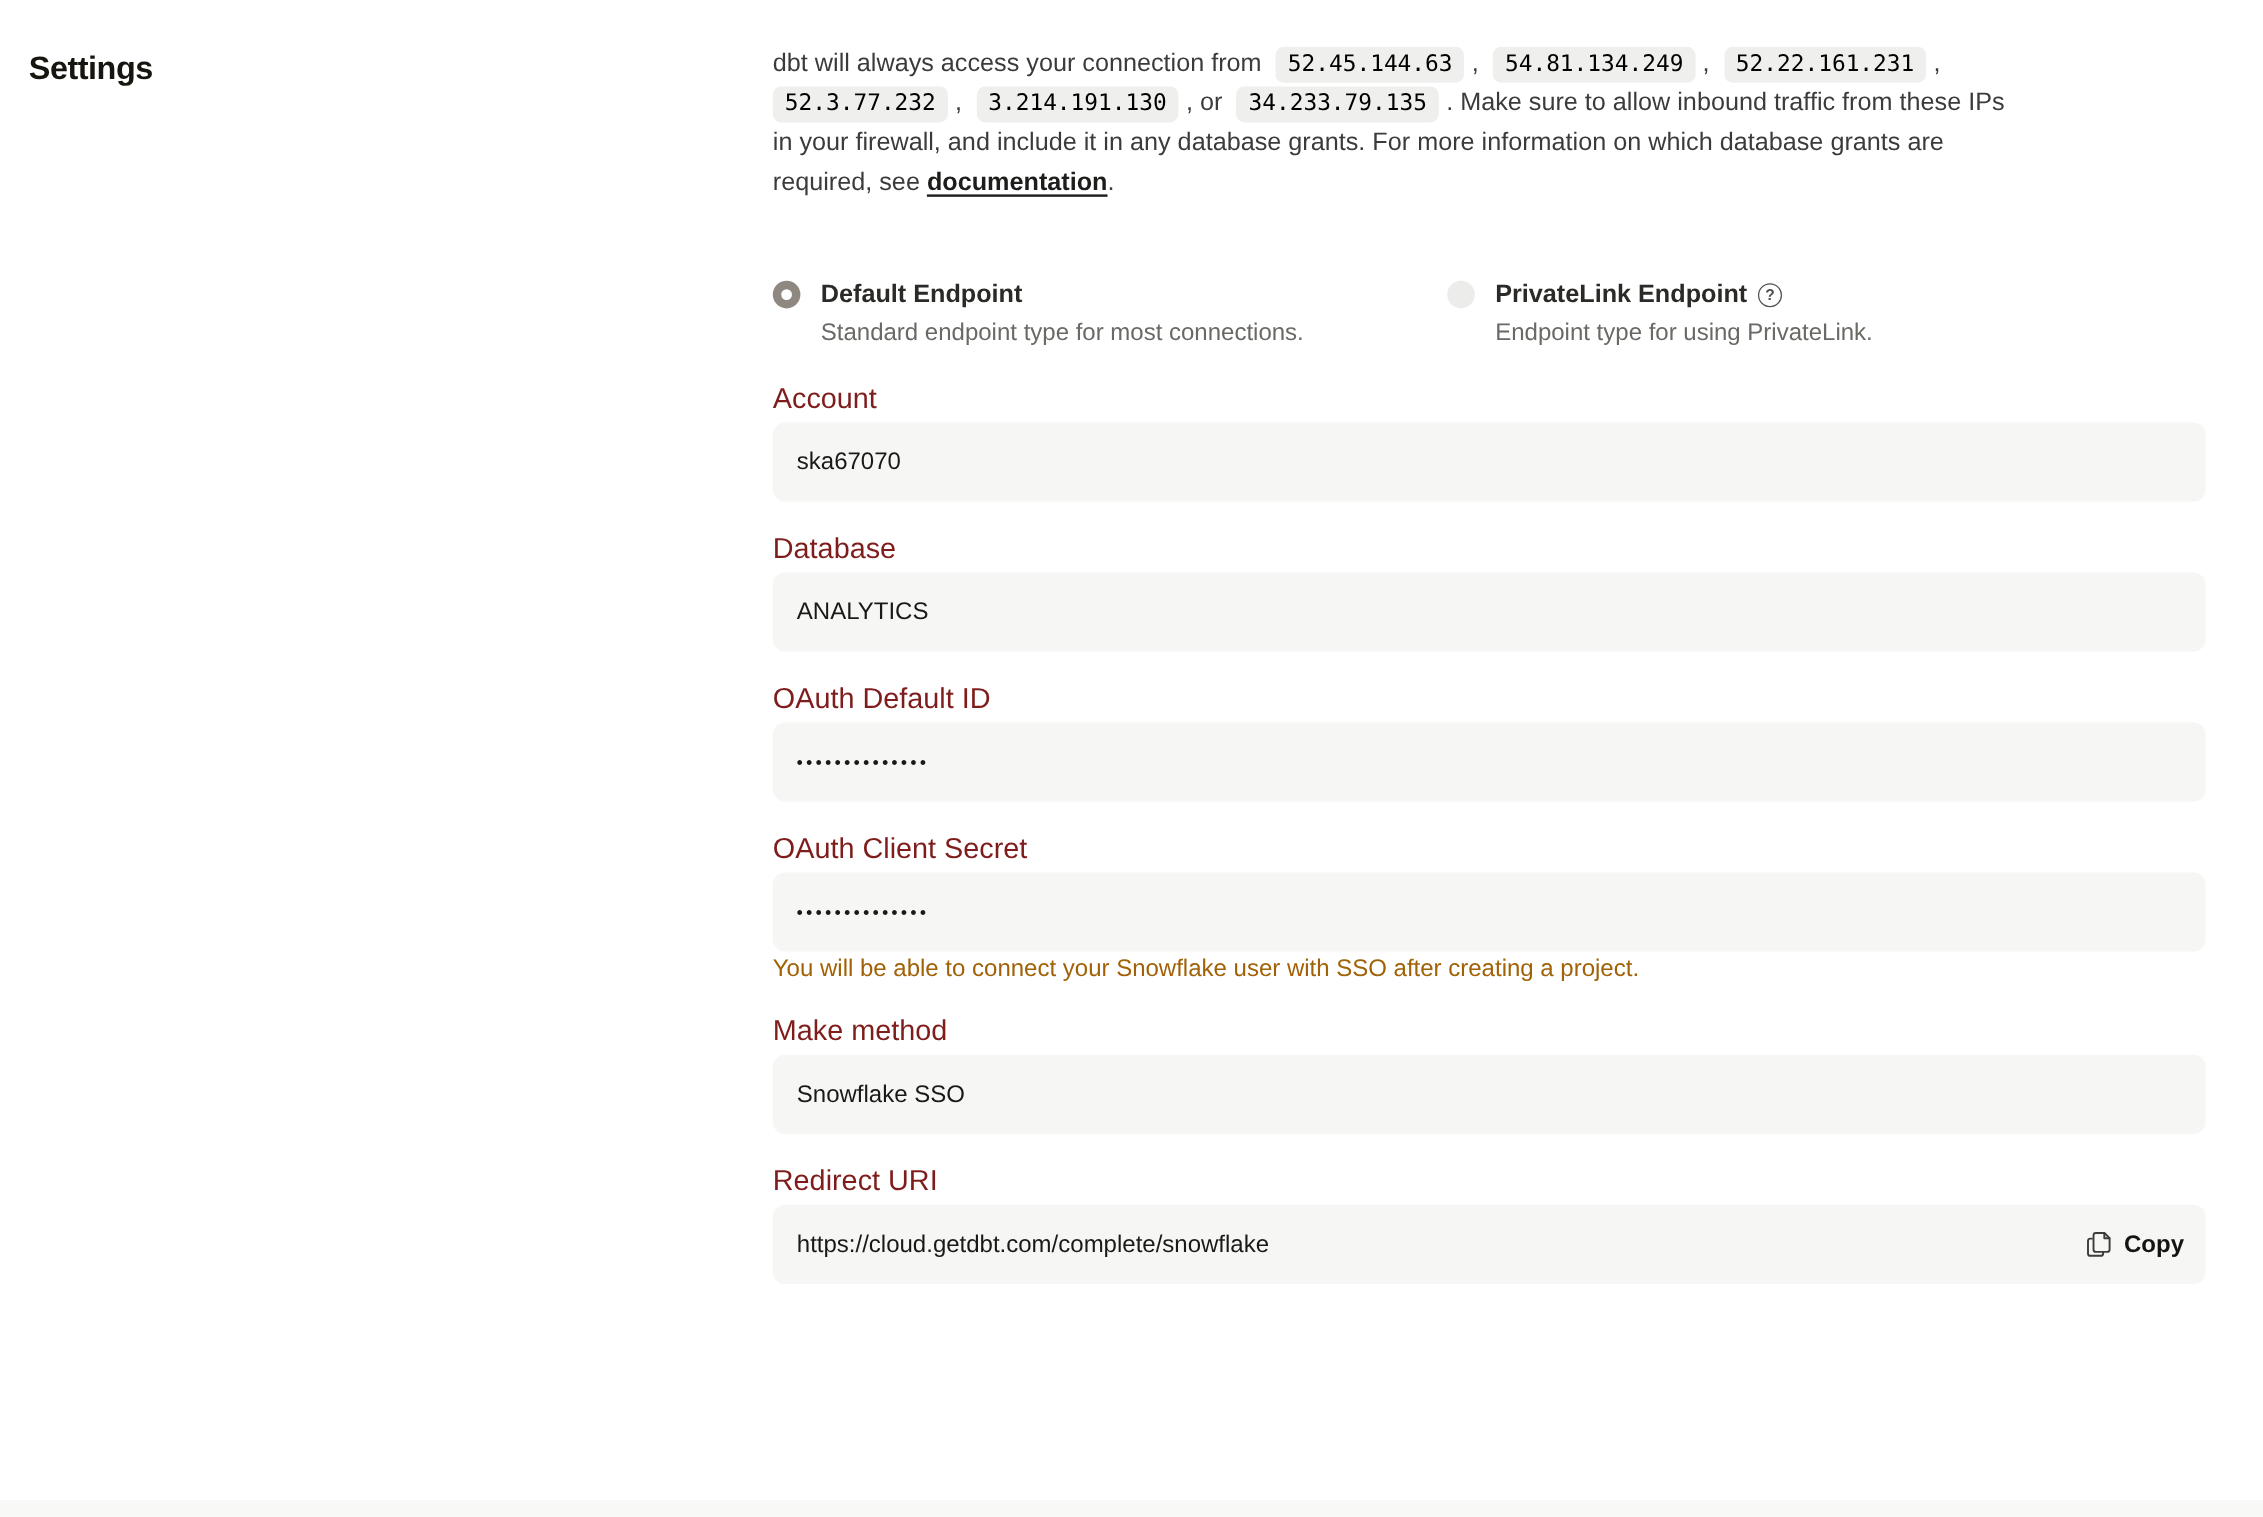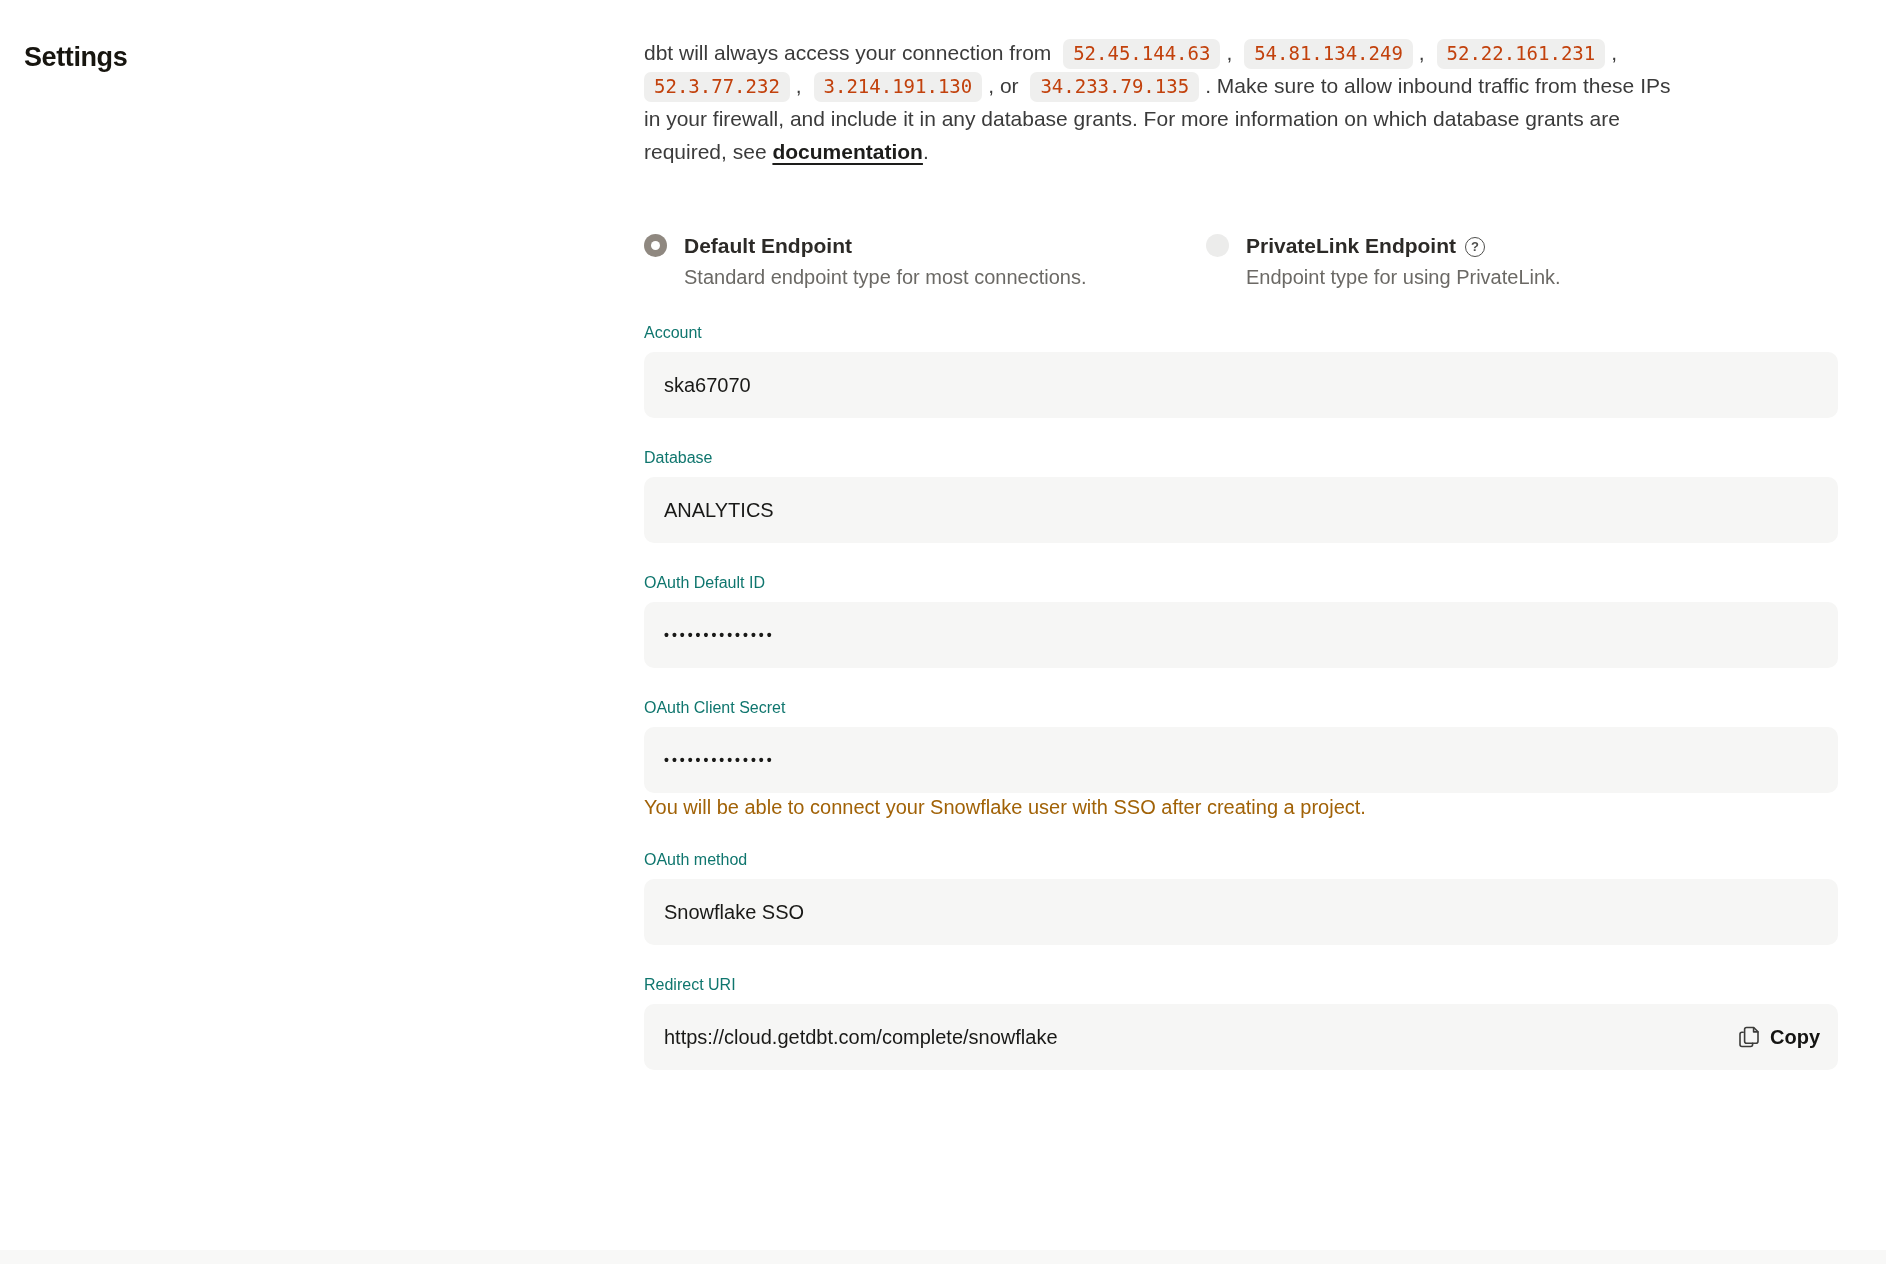--- a/index.html
+++ b/index.html
@@ -11,21 +11,21 @@
     font-size:27px; font-weight:700; color:#17150f; letter-spacing:-0.4px;
   }
 
   .content { position:absolute; left:644px; top:0; width:1194px; }
 
   
   .intro { margin-top:36px; font-size:21px; line-height:33px; color:#3b3b3b; }
   .intro .line { white-space:nowrap; }
   .chip {
     display:inline-block; font-family:"DejaVu Sans Mono", monospace;
-    font-size:19px; line-height:27px; color:#c2410c;
+    font-size:19px; line-height:27px; color:#000000;
     background:#efefee; border-radius:7px; padding:1px 10px 2px;
     margin:0 6px; vertical-align:baseline;
   }
   .line .chip:first-child { margin-left:0; }
   .doc-link { font-weight:700; color:#1d1d1b; text-decoration:underline;
               text-underline-offset:4px; cursor:pointer; }
 
   
   .endpoints { display:flex; margin-top:64px; }
   .endpoint { display:flex; gap:17px; }
@@ -44,21 +44,21 @@
   .help-icon {
     display:inline-flex; align-items:center; justify-content:center;
     width:20px; height:20px; border:1.6px solid #4f4f4d; border-radius:50%;
     font-size:13px; font-weight:700; color:#4f4f4d;
     margin-left:9px; vertical-align:2px; cursor:pointer;
   }
 
   
   .fields { margin-top:30px; }
   .group { margin-bottom:27px; }
-  .flabel { font-size:16px; color:#0f766e; line-height:26px; margin-bottom:6px; }
+  .flabel { font-size:24px; color:#7f1d1d; line-height:26px; margin-bottom:6px; }
   .finput {
     height:66px; background:#f6f6f5; border-radius:10px;
     display:flex; align-items:center; padding:0 20px;
     font-size:20px; color:#191917; position:relative; cursor:text;text-align:center;
   }
   .dots { font-size:14px; font-weight:700; letter-spacing:3px; color:#191917; }
   .helper { font-size:20px; color:#a16207; line-height:26px; margin-top:1px; }
 
   .copy-btn {
     position:absolute; right:18px; top:0; height:66px;
@@ -131,21 +131,21 @@
 
     <div class="group">
       <div class="flabel">OAuth Client Secret</div>
       <div class="finput">
         <span class="dots">••••••••••••••</span>
       </div>
       <div class="helper">You will be able to connect your Snowflake user with SSO after creating a project.</div>
     </div>
 
     <div class="group">
-      <div class="flabel">OAuth method</div>
+      <div class="flabel">Make method</div>
       <div class="finput">
         <span>Snowflake SSO</span>
       </div>
     </div>
 
     <div class="group">
       <div class="flabel">Redirect URI</div>
       <div class="finput">
         <span>https://cloud.getdbt.com/complete/snowflake</span>
         <span class="copy-btn">

